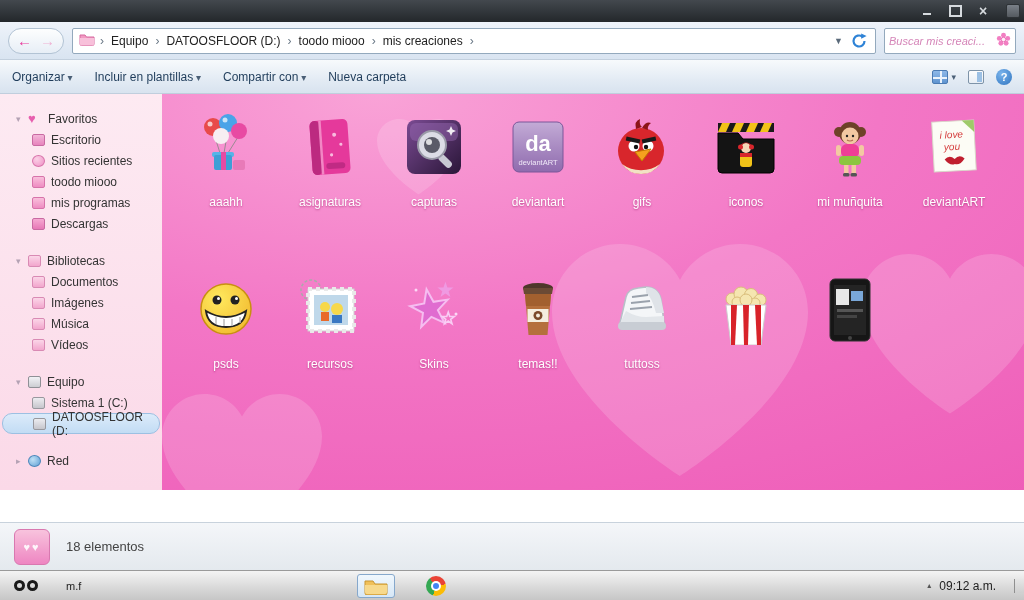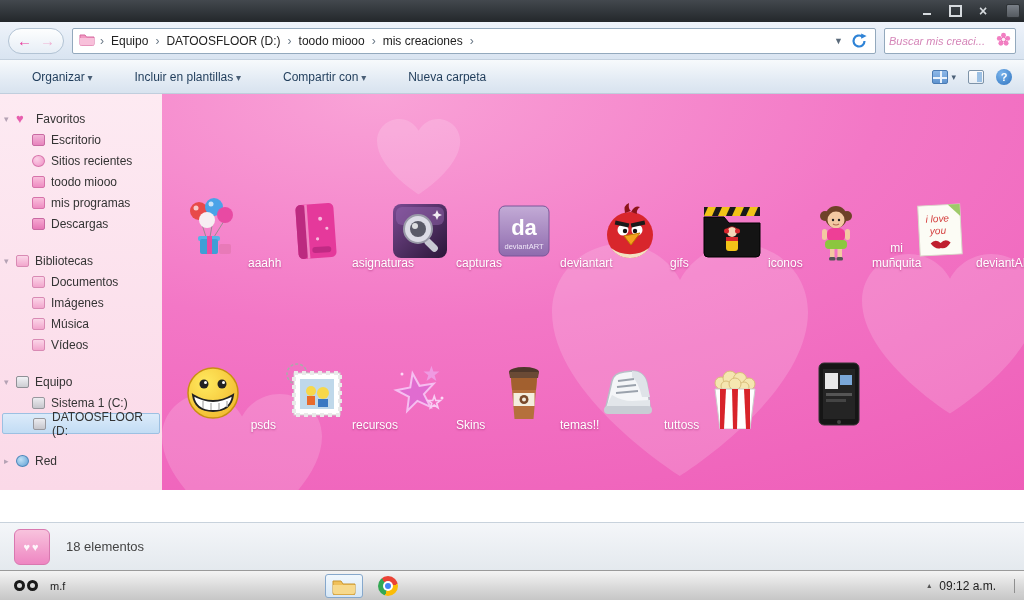--- a/index.html
+++ b/index.html
@@ -29,77 +29,77 @@
   .bc-drop { color:#5a6a7a; font-size:9px; padding:0 6px; }
   .bc-drop::before { content:"▼"; }
   .bc-refresh { width:20px; height:20px; display:flex; align-items:center; justify-content:center; }
   .searchbox { width:132px; height:26px; background:#fff; border:1px solid #93a9bd; border-radius:2px; display:flex; align-items:center; padding:8px 4px; }
   .searchbox input { border:none; outline:none; width:100%; font-family:"Liberation Sans",sans-serif; font-size:11px; font-style:italic; color:#b85c96; background:transparent; }
   .searchbox input::placeholder { color:#d585b8; font-style:italic; }
   .search-flower { flex:none; }
 
   
   .toolbar { height:34px; background:linear-gradient(#f7fafc,#e3ebf4 60%,#d8e3ef); border-bottom:1px solid #c0cedd; display:flex; align-items:center; padding:0 12px; gap:22px; flex:none; color:#1f3c5a; }
-  .tb-item { cursor:default; white-space:nowrap;margin-left:20px; }
+  .tb-item { cursor:default; white-space:nowrap; }
   .tb-item.drop::after { content:" ▾"; color:#4a5f76; font-size:10px; }
   .tb-right { margin-left:auto; display:flex; align-items:center; gap:12px; }
   .views-icon { display:flex; align-items:center; gap:3px; }
   .views-grid { width:16px; height:14px; background:
       linear-gradient(#8db8e8,#5f94d0); border:1px solid #4a7ab2; border-radius:2px; position:relative; }
   .views-grid::before { content:""; position:absolute; left:7px; top:0; bottom:0; width:2px; background:#eaf2fb; }
   .views-grid::after { content:""; position:absolute; top:6px; left:0; right:0; height:2px; background:#eaf2fb; }
   .views-icon i { font-style:normal; font-size:9px; color:#4a5f76; }
   .views-icon i::before { content:"▾"; }
   .pane-icon { width:16px; height:14px; border:1px solid #7e93a8; border-radius:2px; background:linear-gradient(#fdfdfd,#e8eef5); position:relative; }
   .pane-icon::before { content:""; position:absolute; right:1px; top:1px; bottom:1px; width:5px; background:#9cc0e4; }
   .help-icon { width:16px; height:16px; border-radius:50%; background:radial-gradient(circle at 35% 30%, #7ab4ec, #2f74c0); color:#fff; font-size:11px; font-weight:bold; display:flex; align-items:center; justify-content:center; }
   .help-icon::before { content:"?"; }
 
   
   .content { flex:1; min-height:0; display:flex; }
 
   
   .sidebar { width:162px; flex:none; background:linear-gradient(#fdeaf2,#fbd9e8); padding-top:14px; overflow:hidden; }
-  .side-row { height:21px; display:flex; align-items:center; padding-left:4px; color:#333; cursor:default; }
+  .side-row { height:21px; display:flex; align-items:center; padding-left:16px; color:#333; cursor:default; }
   .side-row.child { padding-left:32px; }
-  .side-row.selected { background:linear-gradient(#dcebfa,#c2dcf4); border:1px solid #9cc0e2; border-radius:2px; margin:0 2px; padding-left:30px; }
+  .side-row.selected { background:linear-gradient(#dcebfa,#c2dcf4); border:1px solid #9cc0e2; border-radius:10px; margin:0 2px; padding-left:30px; }
   .expander { width:12px; font-size:9px; color:#b4a2b4; flex:none; }
   .exp-open::before { content:"▾"; }
   .exp-closed::before { content:"▸"; }
   .si { width:13px; height:12px; margin-right:6px; flex:none; border-radius:2px; }
   .si-heart { background:none; border:none; color:#e75fae; font-size:13px; line-height:12px; width:14px; }
   .si-heart::before { content:"♥"; }
   .si-folder { background:linear-gradient(#f9c0dc,#ee8cc2); border:1px solid #d773aa; }
   .si-desktop { background:linear-gradient(#f3b6d8,#e784bd); border:1px solid #c96aa2; }
   .si-recent { background:radial-gradient(circle at 35% 30%, #fbd1e6, #ef8fc5); border:1px solid #d773aa; border-radius:50%; }
   .si-download { background:linear-gradient(#f6a9d2,#e778b6); border:1px solid #c96aa2; }
   .si-lib { background:linear-gradient(#fbd6e8,#f2a6cd); border:1px solid #d98ab4; }
   .si-pc { background:linear-gradient(#f2f2f6,#cccdd2); border:1px solid #8f9096; }
   .si-drive { background:linear-gradient(#ececf0,#c6c6cc); border:1px solid #98989e; }
   .si-net { background:radial-gradient(circle at 35% 35%, #bfe0f5, #5f9fd4); border:1px solid #4a86ba; border-radius:50%; }
   .side-gap { height:16px; }
 
   
   .files { flex:1; position:relative; overflow:hidden; background:radial-gradient(130% 130% at 25% 0%, #f9a3d7 0%, #f377c6 45%, #ee5bb7 100%); }
   .hearts { position:absolute; inset:0; pointer-events:none; }
   .grid { position:relative; z-index:1; display:grid; grid-template-columns:repeat(8,104px); grid-auto-rows:162px; padding:14px 0 0 12px; justify-items:center; }
-  .tile { width:100px; display:flex; flex-direction:row; align-items:flex-end; cursor:default; }
+  .tile { width:100px; display:flex; flex-direction:column; align-items:center; cursor:default; }
   .iconbox { width:78px; height:78px; display:flex; align-items:center; justify-content:center; }
   .tile.selected .iconbox { width:92px; height:86px; background:linear-gradient(rgba(255,255,255,.5),rgba(255,252,255,.22)); border:1px solid rgba(255,255,255,.85); border-radius:4px; }
   .tile-label { margin-top:9px; color:#fff; text-align:center; line-height:1.2; max-width:100px; text-shadow:0 1px 2px rgba(140,20,90,.55); word-wrap:break-word; }
   svg text { font-family:"Liberation Sans", sans-serif; }
 
   
   .statusbar { height:48px; flex:none; background:linear-gradient(#f4f6f9,#e4e9ee); border-top:1px solid #c8d2dc; display:flex; align-items:center; padding:0 14px; gap:16px;margin-top:32px; }
   .status-thumb { width:36px; height:36px; border-radius:6px; background:linear-gradient(#f8c3dd,#ee86c2); border:1px solid #d978b0; display:flex; align-items:center; justify-content:center; color:rgba(255,255,255,.9); font-size:11px; letter-spacing:2px; }
   .status-thumb::before { content:"♥♥"; }
   .status-text { color:#444; font-size:13px; }
 
   
-  .taskbar { height:30px; flex:none; background:linear-gradient(#f4f4f4,#dadada 55%,#c6c6c6); border-top:1px solid #9a9a9a; display:flex; align-items:center; padding:0 0 0 14px; gap:8px; }
+  .taskbar { height:30px; flex:none; background:linear-gradient(#f4f4f4,#dadada 55%,#c6c6c6); border-top:1px solid #9a9a9a; display:flex; align-items:center; padding:0 0 0 14px; gap:24px; }
   .glasses { display:flex; gap:2px; align-items:center; }
   .glasses i { width:11px; height:11px; border:3px solid #1a1a1a; border-radius:50%; display:block; }
   .tb-user { color:#222; font-size:11px; margin-left:4px; }
   .task-btn { width:38px; height:24px; border:1px solid #86a8cc; border-radius:3px; background:linear-gradient(#f0f7fd,#d6e7f6); display:flex; align-items:center; justify-content:center; }
   .task-btn.first { margin-left:252px; }
   .task-plain { width:34px; height:24px; display:flex; align-items:center; justify-content:center; }
   .chrome { width:20px; height:20px; border-radius:50%; background:conic-gradient(from -40deg, #ea4335 0 33%, #fbbc05 0 66%, #34a853 0 100%); position:relative; }
   .chrome::before { content:""; position:absolute; inset:5px; background:#fff; border-radius:50%; }
   .chrome::after { content:""; position:absolute; inset:7px; background:#4285f4; border-radius:50%; }
   .tray { margin-left:auto; display:flex; align-items:center; gap:8px; }

